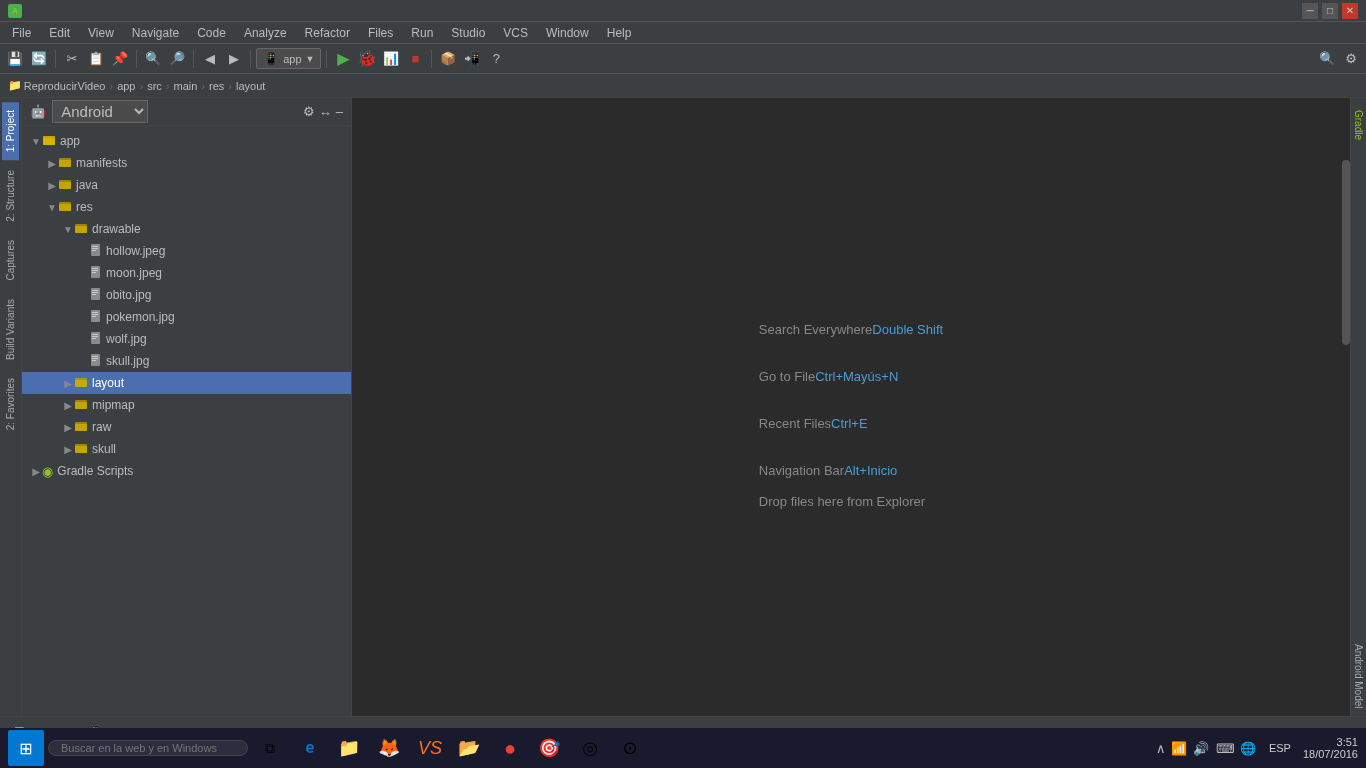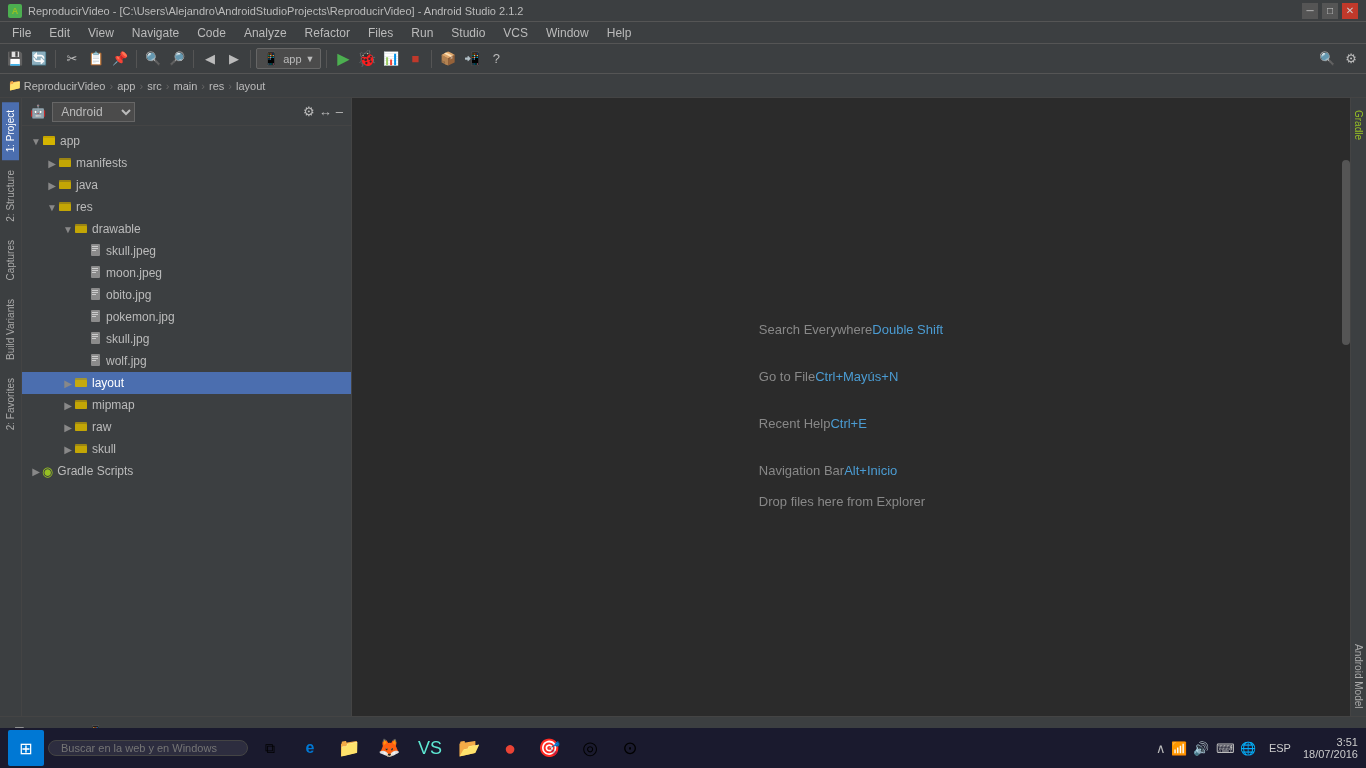--- a/index.html
+++ b/index.html
@@ -174,21 +174,21 @@
       border-bottom: 1px solid #444;
     }
     #project-panel-header-left {
       display: flex; align-items: center; gap: 6px;
     }
     .android-icon { color: #97c024; font-size: 13px; }
     #panel-selector {
       background: #4b4b4b;
       border: 1px solid #666;
       color: #bbb;
-      font-size: 12px;
+      font-size: 15px;
       padding: 1px 4px;
       cursor: pointer;
     }
     .panel-icons { display: flex; gap: 4px; }
     .panel-icon-btn {
       background: transparent; border: none;
       color: #bbb; font-size: 13px; cursor: pointer;
     }
 
     
@@ -364,21 +364,20 @@
     }
   </style>
 </head>
 <body>
 
 <div id="title-bar">
   <div id="title-bar-left">
     <div id="title-bar-icon">
       <span style="font-size:9px;font-weight:bold;color:#97c024">A</span>
     </div>
-    <span id="title-bar-text">ReproducirVideo - [C:\Users\Alejandro\AndroidStudioProjects\ReproducirVideo] - Android Studio 2.1.2</span>
   </div>
   <div id="title-bar-controls">
     <button class="title-btn">─</button>
     <button class="title-btn">□</button>
     <button class="title-btn close">✕</button>
   </div>
 </div>
 
 <div id="menu-bar">
     <div class="menu-item">File</div>
@@ -519,21 +518,21 @@
         </div>
         <div class="tree-item">
           <span class="tree-indent" style="width: 52px;"></span>
           <span class="tree-arrow"></span>
           <span class="tree-icon"><svg width="12" height="14" viewBox="0 0 12 14">
               <rect x="1" y="1" width="9" height="12" rx="1" fill="#8b8b8b"></rect>
               <rect x="2" y="3" width="6" height="1" fill="#ccc"></rect>
               <rect x="2" y="5" width="6" height="1" fill="#ccc"></rect>
               <rect x="2" y="7" width="4" height="1" fill="#ccc"></rect>
             </svg></span>
-          <span>skull.jpeg</span>
+          <span>hollow.jpeg</span>
         </div>
         <div class="tree-item">
           <span class="tree-indent" style="width: 52px;"></span>
           <span class="tree-arrow"></span>
           <span class="tree-icon"><svg width="12" height="14" viewBox="0 0 12 14">
               <rect x="1" y="1" width="9" height="12" rx="1" fill="#8b8b8b"></rect>
               <rect x="2" y="3" width="6" height="1" fill="#ccc"></rect>
               <rect x="2" y="5" width="6" height="1" fill="#ccc"></rect>
               <rect x="2" y="7" width="4" height="1" fill="#ccc"></rect>
             </svg></span>
@@ -563,32 +562,32 @@
         </div>
         <div class="tree-item">
           <span class="tree-indent" style="width: 52px;"></span>
           <span class="tree-arrow"></span>
           <span class="tree-icon"><svg width="12" height="14" viewBox="0 0 12 14">
               <rect x="1" y="1" width="9" height="12" rx="1" fill="#8b8b8b"></rect>
               <rect x="2" y="3" width="6" height="1" fill="#ccc"></rect>
               <rect x="2" y="5" width="6" height="1" fill="#ccc"></rect>
               <rect x="2" y="7" width="4" height="1" fill="#ccc"></rect>
             </svg></span>
-          <span>skull.jpg</span>
+          <span>wolf.jpg</span>
         </div>
         <div class="tree-item">
           <span class="tree-indent" style="width: 52px;"></span>
           <span class="tree-arrow"></span>
           <span class="tree-icon"><svg width="12" height="14" viewBox="0 0 12 14">
               <rect x="1" y="1" width="9" height="12" rx="1" fill="#8b8b8b"></rect>
               <rect x="2" y="3" width="6" height="1" fill="#ccc"></rect>
               <rect x="2" y="5" width="6" height="1" fill="#ccc"></rect>
               <rect x="2" y="7" width="4" height="1" fill="#ccc"></rect>
             </svg></span>
-          <span>wolf.jpg</span>
+          <span>skull.jpg</span>
         </div>
         <div class="tree-item selected">
           <span class="tree-indent" style="width: 36px;"></span>
           <span class="tree-arrow">▶</span>
           <span class="tree-icon"><svg width="14" height="14" viewBox="0 0 14 14">
               <rect x="1" y="3" width="12" height="9" rx="1" fill="#c4a400" opacity="0.7"></rect>
               <rect x="1" y="5" width="12" height="7" rx="1" fill="#d4b400" opacity="0.7"></rect>
             </svg></span>
           <span>layout</span>
         </div>
@@ -633,21 +632,21 @@
 
     <div class="welcome-line">
           <span>Search Everywhere</span>
           <span class="welcome-key">Double Shift</span>
         </div>
         <div class="welcome-line">
           <span>Go to File</span>
           <span class="welcome-key">Ctrl+Mayús+N</span>
         </div>
         <div class="welcome-line">
-          <span>Recent Help</span>
+          <span>Recent Files</span>
           <span class="welcome-key">Ctrl+E</span>
         </div>
         <div class="welcome-line">
           <span>Navigation Bar</span>
           <span class="welcome-key">Alt+Inicio</span>
         </div>
         <div class="welcome-line">
           <span>Drop files here from Explorer</span>
         </div>
       </div>
@@ -697,21 +696,21 @@
 
 <div id="taskbar">
   <div id="taskbar-left">
     <button id="start-btn">⊞</button>
     <input type="text" id="search-bar" placeholder="Buscar en la web y en Windows" style="">
     <div id="taskbar-apps">
       <button class="taskbar-app" style="font-size:14px;">⧉</button>
       <button class="taskbar-app" style="color:#0078d4;font-weight:bold;font-size:16px;">e</button>
       <button class="taskbar-app">📁</button>
       <button class="taskbar-app">🦊</button>
-      <button class="taskbar-app" style="color:#5eead4;">VS</button>
+      <button class="taskbar-app" style="color:#f97316;font-style:italic;">VS</button>
       <button class="taskbar-app">📂</button>
       <button class="taskbar-app" style="color:#EA4335;font-size:20px;">●</button>
       <button class="taskbar-app">🎯</button>
       <button class="taskbar-app">◎</button>
       <button class="taskbar-app">⊙</button>
     </div>
   </div>
   <div id="taskbar-right">
     <div class="sys-icons">
       <span class="sys-icon">∧</span>

